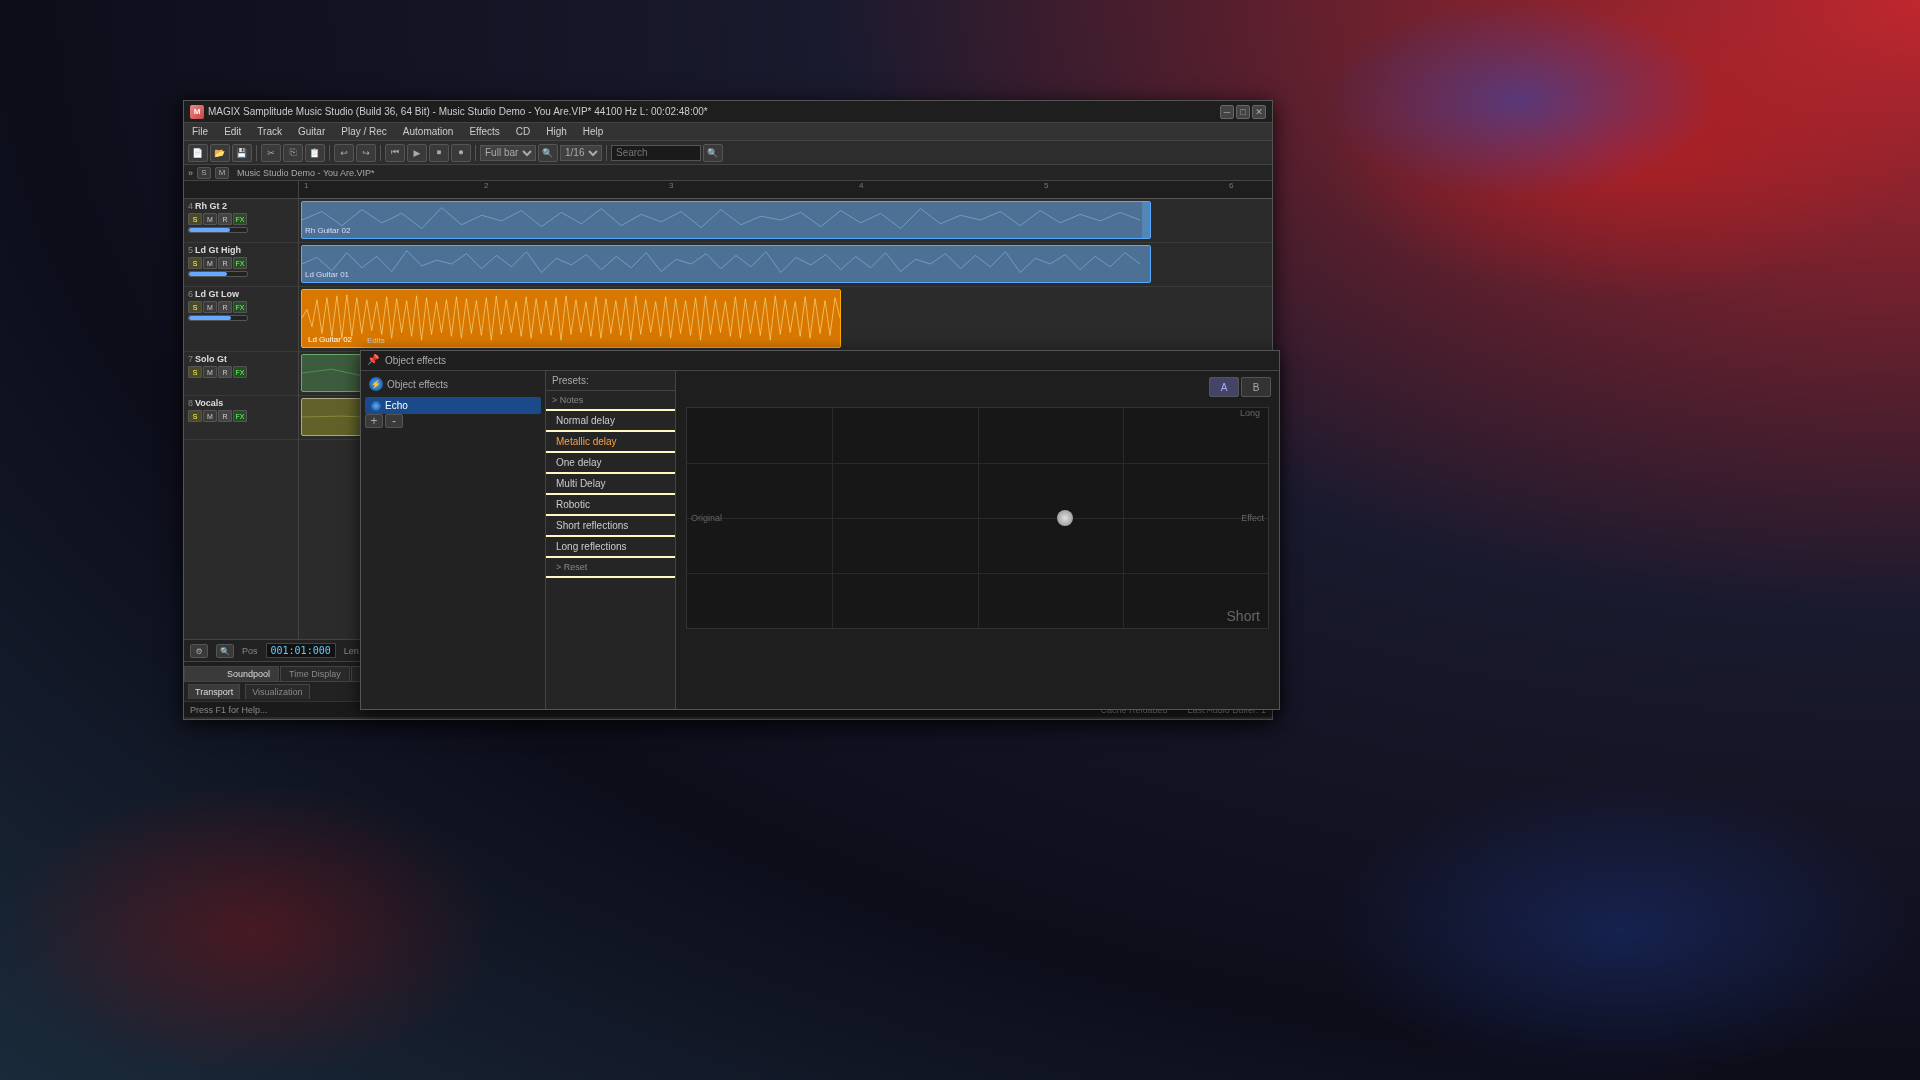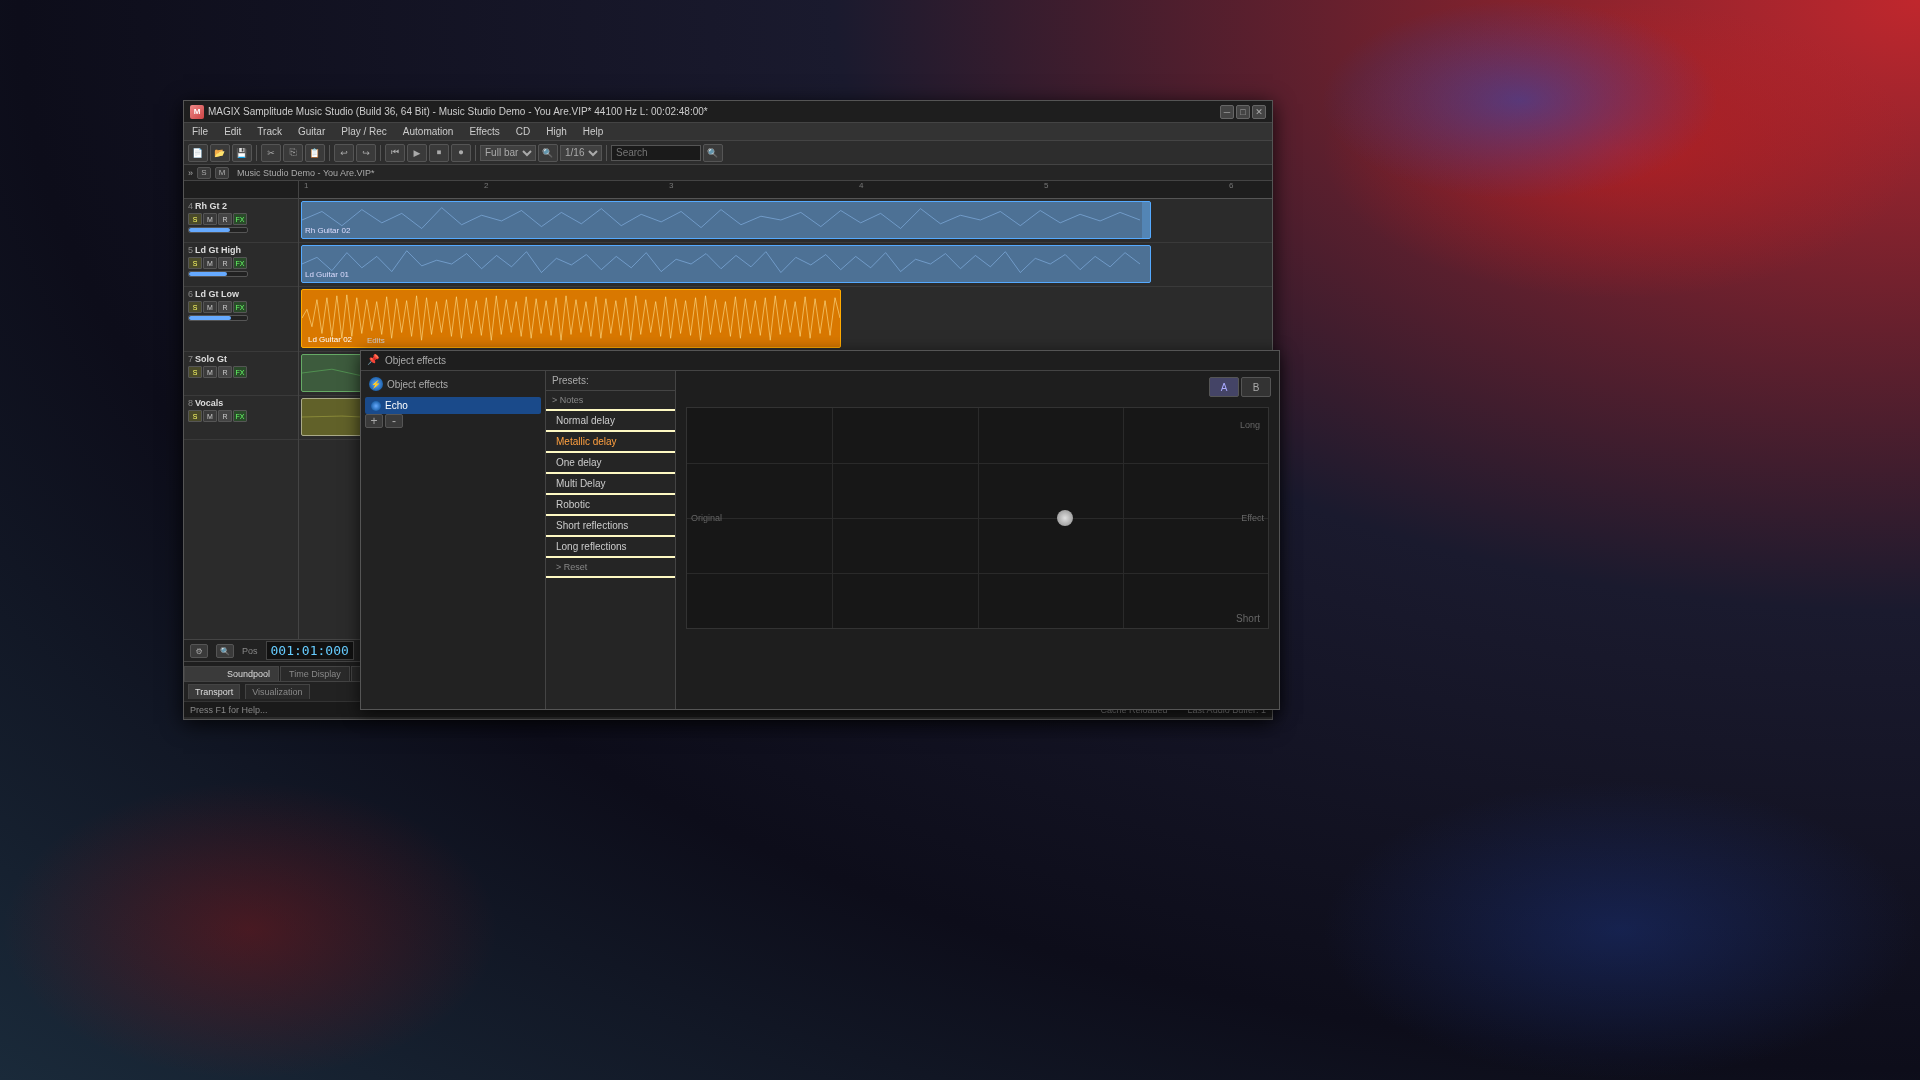--- a/index.html
+++ b/index.html
@@ -362,21 +362,21 @@
       color: #aaa;
       cursor: pointer;
       text-align: center;
       line-height: 14px;
     }
     .time-display {
       background: #111;
       border: 1px solid #444;
       color: #6cf;
       font-family: monospace;
-      font-size: 13px;
+      font-size: 10px;
       padding: 1px 4px;
     }
 
     
     .tabs-bar {
       height: 20px;
       background: #1e1e1e;
       display: flex;
       align-items: flex-end;
       border-top: 1px solid #444;
@@ -972,22 +972,22 @@
       <div class="effect-pad">
 
         <div class="pad-grid">
           <div class="pad-grid-line-h" style="top:25%;"></div>
           <div class="pad-grid-line-h" style="top:50%;"></div>
           <div class="pad-grid-line-h" style="top:75%;"></div>
           <div class="pad-grid-line-v" style="left:25%;"></div>
           <div class="pad-grid-line-v" style="left:50%;"></div>
           <div class="pad-grid-line-v" style="left:75%;"></div>
 
-          <span style="position:absolute;top:12px;right:8px;font-size:9px;color:#666;">Long</span>
-          <span style="position:absolute;bottom:4px;right:8px;font-size:10px;color:#666;margin-left:47px;">Short</span>
+          <span style="position:absolute;top:0;right:8px;font-size:9px;color:#666;">Long</span>
+          <span style="position:absolute;bottom:4px;right:8px;font-size:14px;color:#666;margin-left:47px;">Short</span>
           <span style="position:absolute;top:50%;left:4px;font-size:9px;color:#666;transform:translateY(-50%);">Original</span>
           <span style="position:absolute;top:50%;right:4px;font-size:9px;color:#666;transform:translateY(-50%);">Effect</span>
 
           <div class="pad-dot" style="left:65%;top:50%;"></div>
         </div>
       </div>
 
 
     </div>
 

